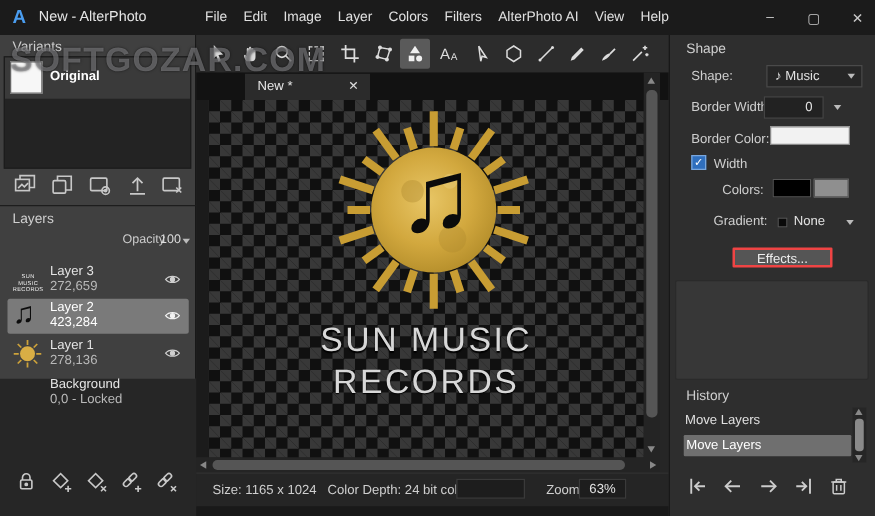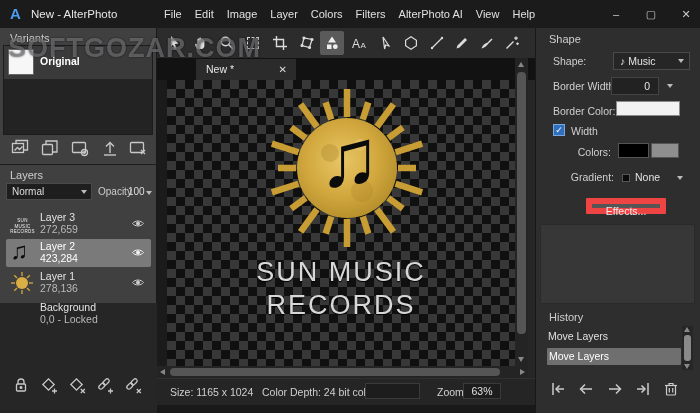--- a/index.html
+++ b/index.html
@@ -135,21 +135,21 @@
   .swatch-primary { position:absolute; left:82px; top:115px; width:31px; height:15px;
                     background:#000; border:1px solid #555; }
   .swatch-secondary { position:absolute; left:115px; top:115px; width:28px; height:15px;
                       background:#8f8f8f; border:1px solid #555; }
   .gradient-label { left:0; top:143px; width:78px; text-align:right; }
   .gradient-chip { position:absolute; left:86px; top:146px; width:8px; height:8px;
                    background:#0a0a0a; border:1px solid #555; }
   .gradient-value { left:99px; top:143px; color:#e2e2e2; }
   .gradient-caret { position:absolute; left:141px; top:148px; }
   .effects-btn { position:absolute; left:50px; top:170px; width:80px; height:16px;
-                 background:#555; border:6px solid #ef4444; color:#eee; font-size:10.5px;
+                 background:#555; border:2px solid #ef4444; color:#eee; font-size:10.5px;
                  text-align:center; line-height:15px; border-radius:1px; }
   .shape-empty { position:absolute; left:4px; top:196px; width:155px; height:80px;
                  background:#373737; border:1px solid #2a2a2a; border-radius:2px; }
 
   .history-title { position:absolute; left:13px; top:283px; }
   .hist-item { position:absolute; left:12px; top:302px; font-size:10.5px; color:#e0e0e0; }
   .hist-item-sel { position:absolute; left:11px; top:320px; width:134px; height:17px;
                    background:#6f6f6f; color:#fff; font-size:10.5px; line-height:17px;
                    padding-left:2px; border-radius:1px; }
   .hist-scroll { position:absolute; left:146px; top:298px; width:11px; height:44px; background:#262626; }
@@ -232,24 +232,20 @@
       <span class="vicon" style="left:128px">
         <svg width="20" height="20" viewBox="0 0 20 20" fill="none" stroke="#c8c8c8" stroke-width="1.3">
           <rect x="2.5" y="4.5" width="13" height="10" rx="1"></rect>
             <path d="M13 12 l4 4 M17 12 l-4 4"></path>
         </svg>
         </span>
     </div>
     <div class="sep"></div>
 
     <div class="panel-title layers-title">Layers</div>
-    <div class="blend-select">
-      <span>Normal</span>
-      <span class="caret blend-caret"></span>
-    </div>
     <span class="opacity-label">Opacity</span>
     <span class="opacity-value">100</span>
     <span class="caret opacity-caret"></span>
 
     <div class="layer-row" style="top:182px">
       <div class="thumb3">
         <div>SUN MUSIC</div>
           <div>RECORDS</div>
       </div>
       <span class="layer-name">Layer 3</span>

